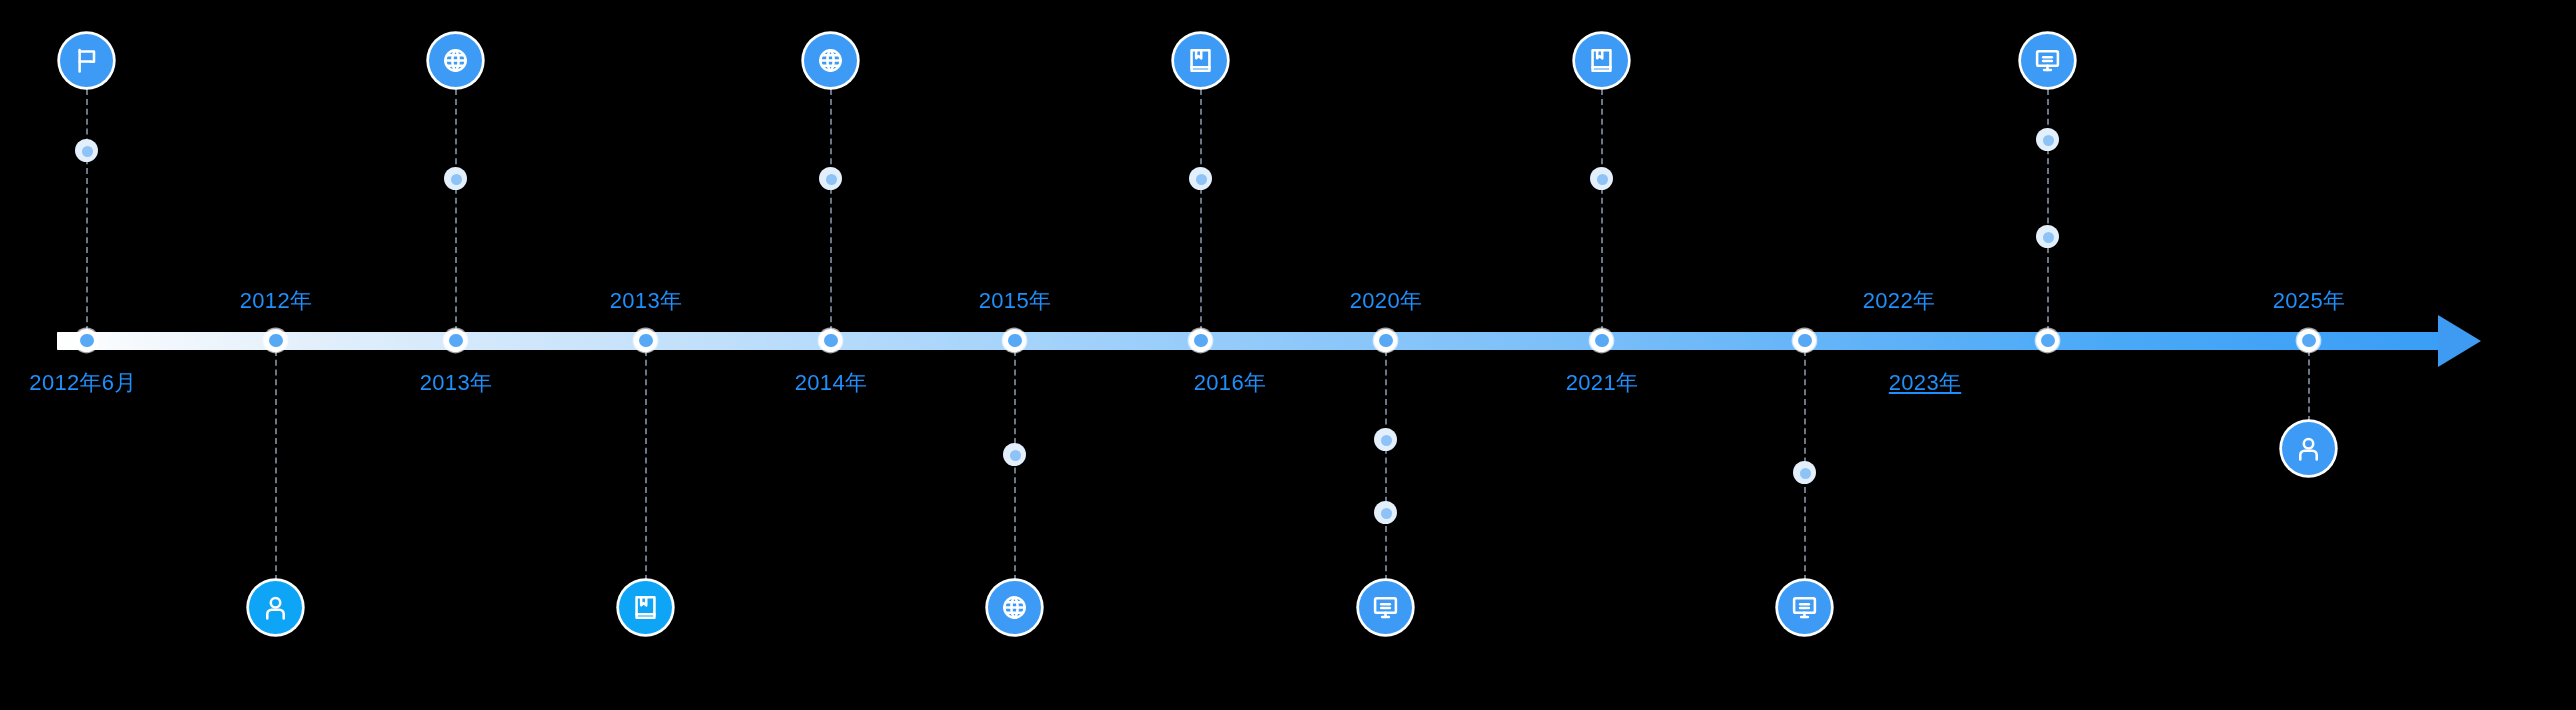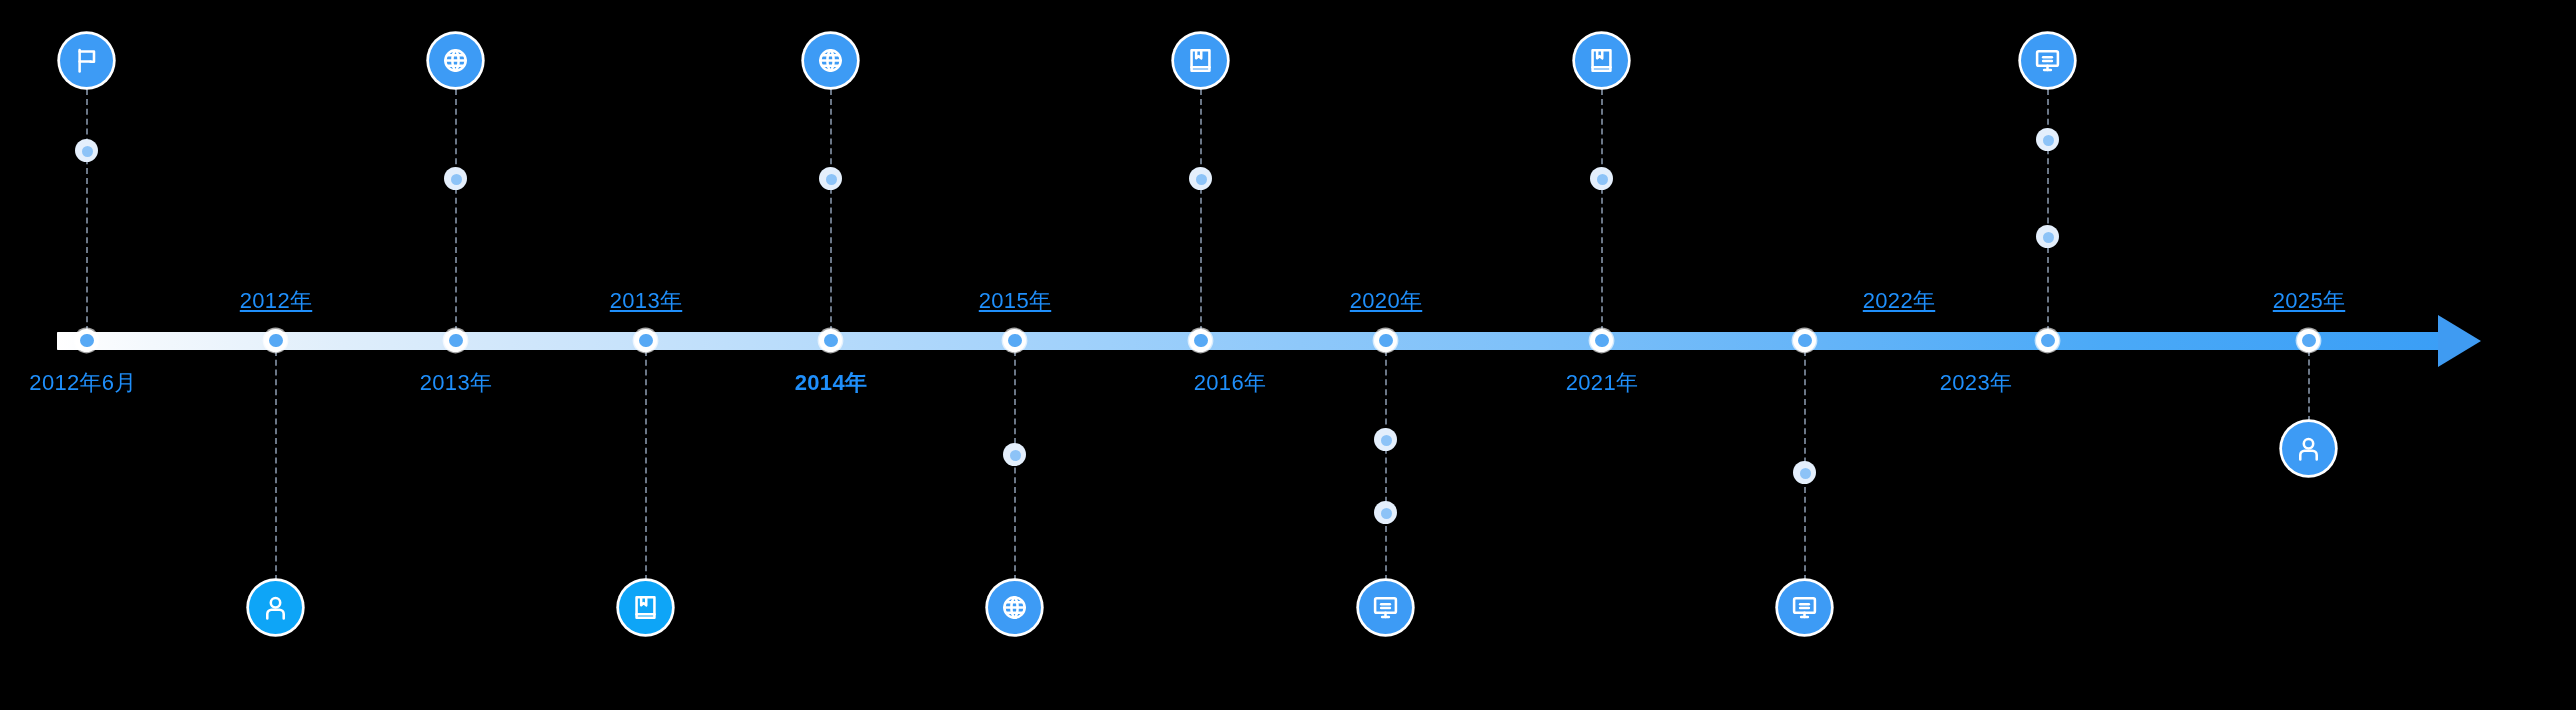--- a/index.html
+++ b/index.html
@@ -75,21 +75,21 @@
   
   .year-label{
     position:absolute;
     transform:translateX(-50%);
     color:#1f8ffb;
     font-size:22px;
     line-height:1;
     white-space:nowrap;
     letter-spacing:0.3px;
   }
-  .year-label.above{ top:290px;text-decoration:underline; }
+  .year-label.above{ top:290px; }
   .year-label.below{ top:372px; }
 
   
   .connector{
     position:absolute;
     width:0;
     border-left:2px dashed #6b7787;
     margin-left:-0.7px;
   }
 
@@ -173,33 +173,33 @@
   <div id="nodes">
       <div class="node" style="left: 87px;"></div>
       <div class="year-label below" style="left: 83px;">2012年6月</div>
       <div class="node" style="left: 276px;"></div>
       <div class="year-label above" style="left: 276px;">2012年</div>
       <div class="node" style="left: 456px;"></div>
       <div class="year-label below" style="left: 456px;">2013年</div>
       <div class="node" style="left: 646px;"></div>
       <div class="year-label above" style="left: 646px;">2013年</div>
       <div class="node" style="left: 831px;"></div>
-      <div class="year-label below" style="left: 831px; font-weight: bold;">2014年</div>
+      <div class="year-label below" style="left: 831px;">2014年</div>
       <div class="node" style="left: 1015px;"></div>
       <div class="year-label above" style="left: 1015px;">2015年</div>
       <div class="node" style="left: 1201px;"></div>
       <div class="year-label below" style="left: 1230px;">2016年</div>
       <div class="node" style="left: 1386px;"></div>
       <div class="year-label above" style="left: 1386px;">2020年</div>
       <div class="node" style="left: 1602px;"></div>
       <div class="year-label below" style="left: 1602px;">2021年</div>
       <div class="node" style="left: 1805px;"></div>
       <div class="year-label above" style="left: 1899px;">2022年</div>
       <div class="node" style="left: 2048px;"></div>
-      <div class="year-label below" style="left: 1976px;">2023年</div>
+      <div class="year-label below" style="left: 1925px; text-decoration: underline;">2023年</div>
       <div class="node" style="left: 2309px;"></div>
       <div class="year-label above" style="left: 2309px;">2025年</div>
     </div>
 
   <div id="badges">
       <div class="badge" style="left: 87px; top: 61px;">
         <span>
           <svg viewBox="0 0 24 24" width="29" height="29">
             <path d="M6.3 3.4 V21"></path>
             <path d="M6.3 4.6 H18.2 V13.1 H15.4"></path>

